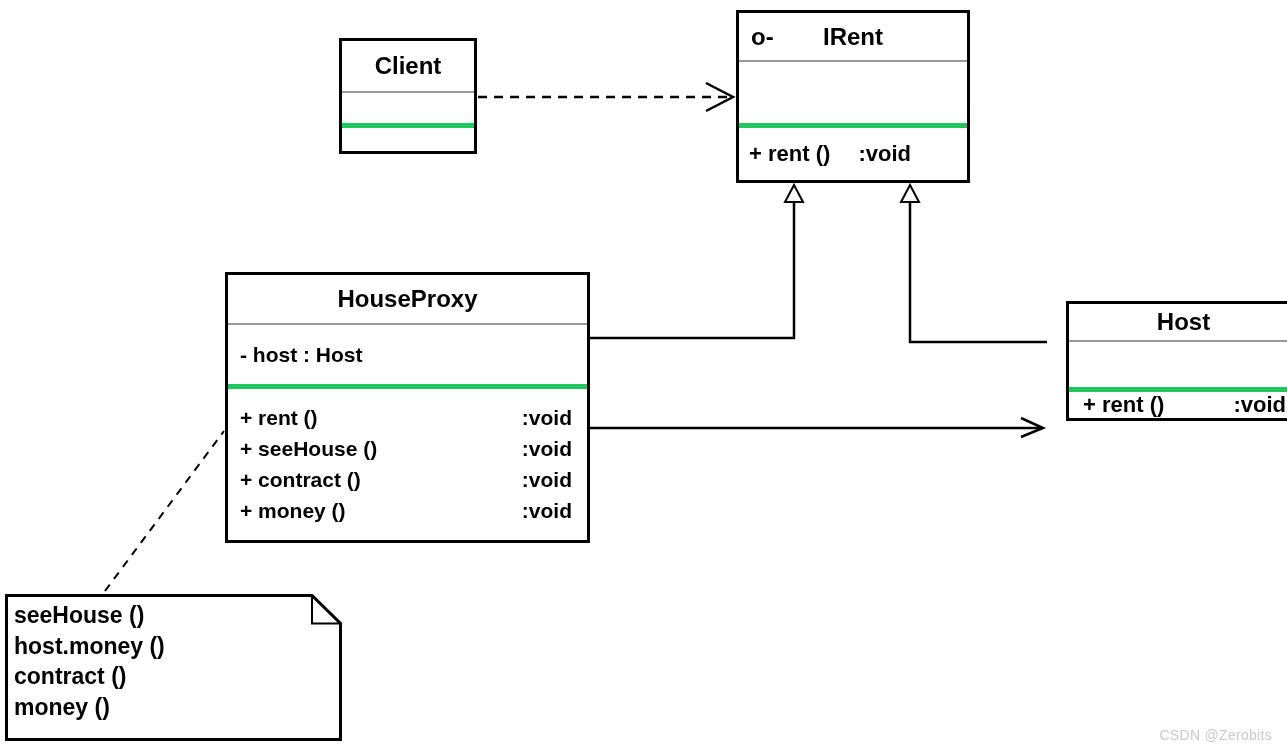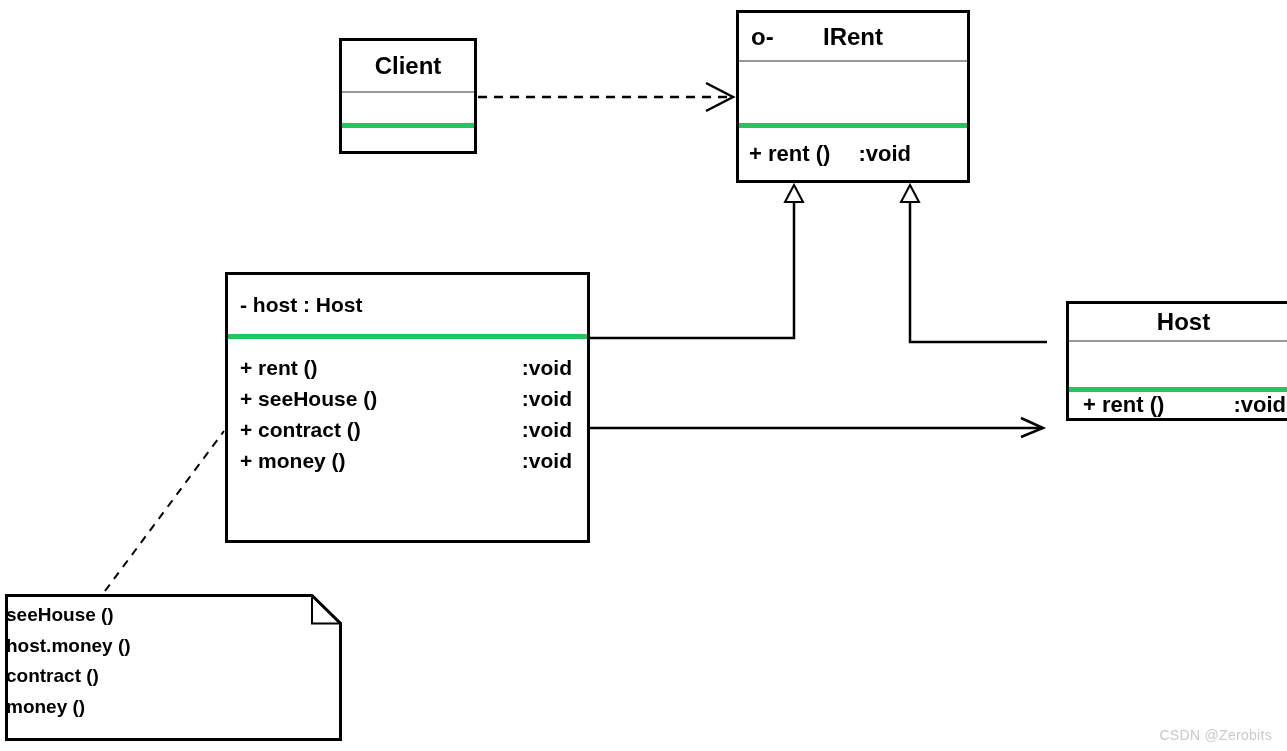--- a/index.html
+++ b/index.html
@@ -72,24 +72,25 @@
     font-size: 21px;
     line-height: 31px;
   }
   #houseproxy-methods { padding: 13px 15px 0 12px; }
   #houseproxy-attrs   { padding-left: 12px; }
   #note-text {
     position: absolute;
     left: 6px; top: 600px;
     width: 320px;
     z-index: 3;
-    font-size: 19px;
+    font-size: 23px;
     font-weight: bold;
     line-height: 30.5px;
     color: #000000;
+    padding-left: 8px;
   }
   #watermark {
     position: absolute;
     right: 15px;
     bottom: 8px;
     z-index: 3;
     font-size: 14px;
     font-weight: normal;
     color: #c9c9c9;
     letter-spacing: 0.3px;
@@ -154,20 +155,23 @@
     <div class="sec sec-attrs" style="height:66px;"></div>
     <div class="sec sec-methods">
       <div class="single-method" style="padding:0 56px 0 10px;">
         <span>+ rent ()</span>
         <span>:void</span>
       </div>
     </div>
   </div>
 
   <div class="uml-class" style="left:225px; top:272px; width:365px; height:271px;">
+    <div class="sec sec-title" style="height:50px;">
+      <span>HouseProxy</span>
+    </div>
     <div class="sec sec-attrs" id="houseproxy-attrs" style="height:64px;">
       <span>- host : Host</span>
     </div>
     <div class="sec sec-methods" id="houseproxy-methods">
       <div class="method-row">
         <span>+ rent ()</span>
         <span>:void</span>
       </div>
       <div class="method-row">
         <span>+ seeHouse ()</span>

